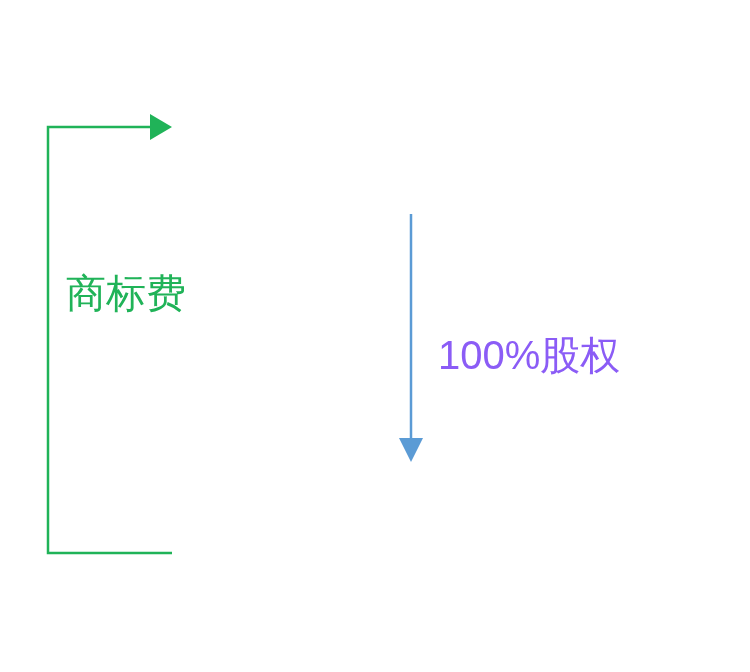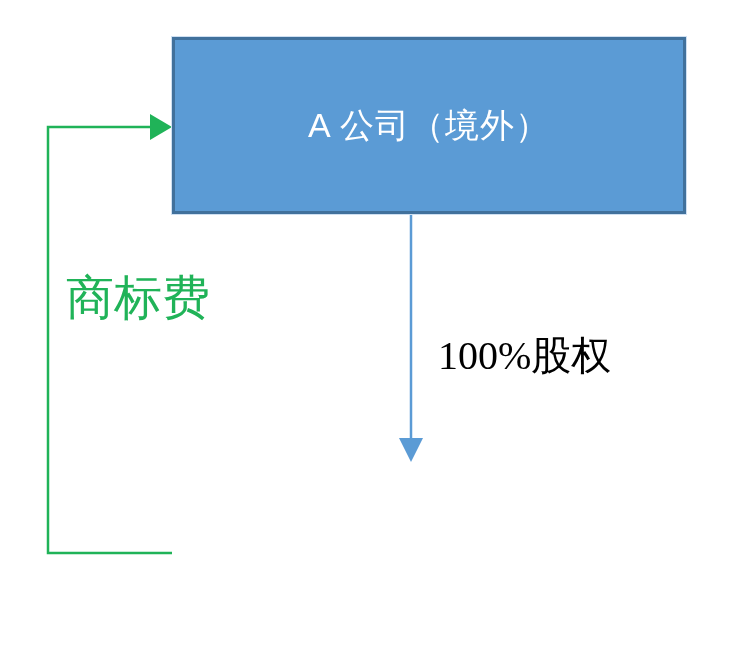--- a/index.html
+++ b/index.html
@@ -42,49 +42,46 @@
     top: 0;
     width: 750px;
     height: 672px;
     pointer-events: none;
   }
   .edge-label-equity {
     position: absolute;
     left: 438px;
     top: 328px;
     font-size: 40px;
-    color: #000000;
-    font-family: Liberation Serif, serif;
+    color: #8b5cf6;
+    font-family: Liberation Sans, sans-serif;
     white-space: nowrap;
   }
   .edge-label-fee {
     position: absolute;
     left: 66px;
     top: 266px;
-    font-size: 48px;
+    font-size: 40px;
     font-family: "Liberation Serif", "DejaVu Serif", serif;
     white-space: nowrap;
   }
 </style>
 </head>
 <body>
 
 <div class="canvas">
 
   <svg class="edge-svg" viewBox="0 0 750 672" xmlns="http://www.w3.org/2000/svg">
 
     <line x1="411" y1="214" x2="411" y2="440" stroke-width="2.5" fill="none" stroke="#5B9BD5"></line>
     <polygon points="399,438 423,438 411,462" fill="#5B9BD5"></polygon>
 
     <polyline points="172,553 48,553 48,127 151,127" stroke-width="2.5" fill="none" stroke="#20B358"></polyline>
     <polygon points="150,114 150,140 172,127" fill="#20B358"></polygon>
   </svg>
 
-  <div class="node-box top">
-    <span class="node-label">A 公司（境外）</span>
-  </div>
 
 
   <div class="edge-label-equity">100%股权</div>
 
   <div class="edge-label-fee" style="color:#20B358;">商标费</div>
 
 </div>
 
 </body></html>

